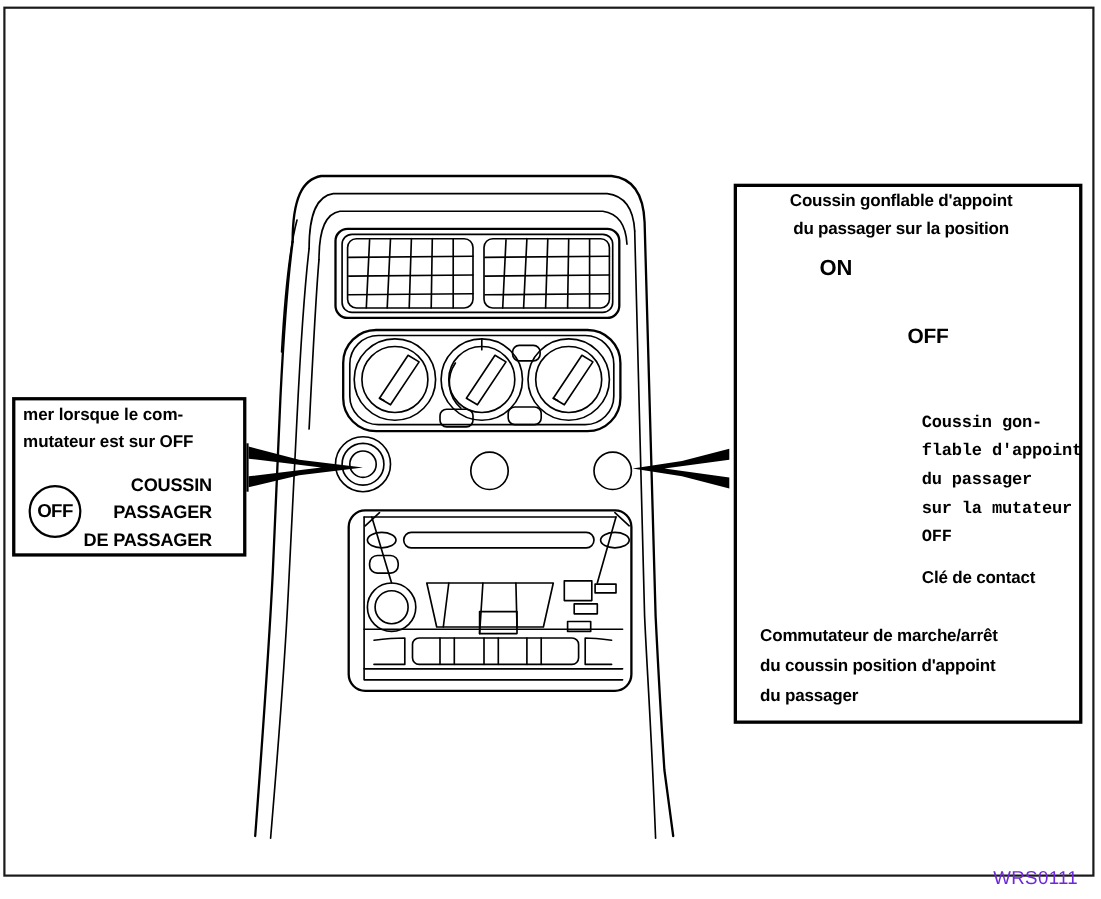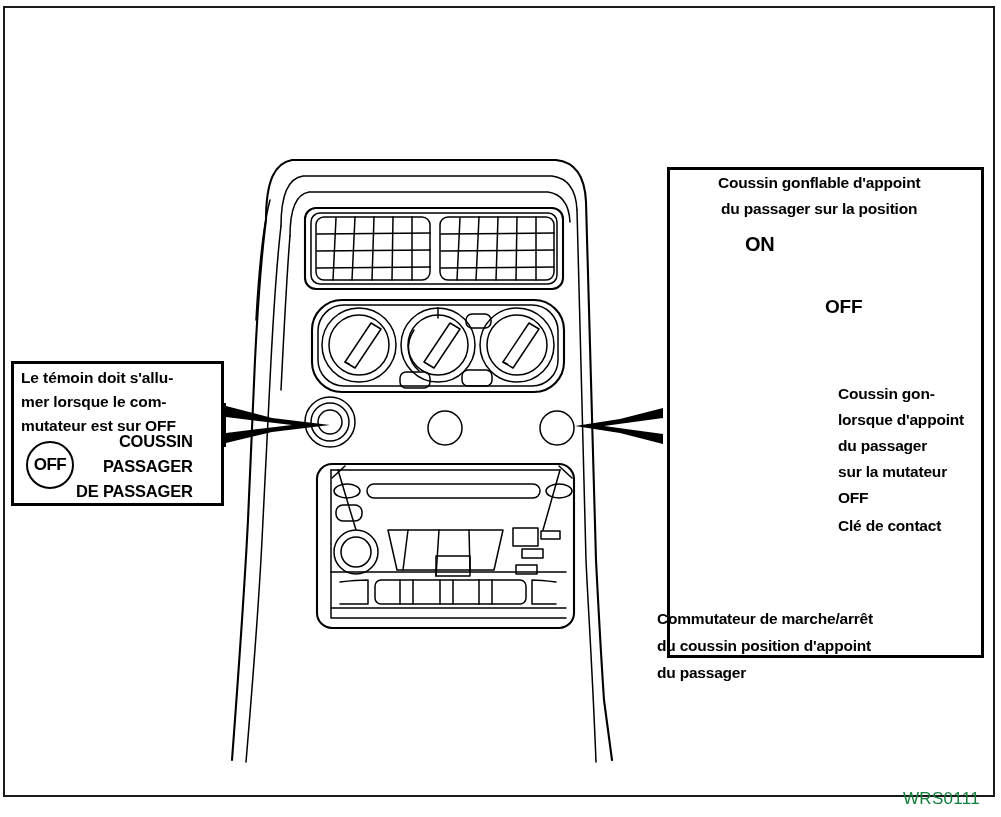--- a/index.html
+++ b/index.html
@@ -94,32 +94,32 @@
   .rb-txt {
     position: absolute;
     font-size: 15.5px;
     font-weight: bold;
     letter-spacing: -0.2px;
   }
   #rb-top-label { left: 718px; top: 174px; text-align: center; }
   #rb-top-label div { height: 26px; }
   #rb-on { left: 745px; top: 233px; font-size: 20px; }
   #rb-off { left: 825px; top: 296px; font-size: 19px; }
-  #rb-side-label { left: 838px; top: 385px; }
+  #rb-side-label { left: 838px; top: 375px; font-family: Liberation Mono, monospace; }
   #rb-side-label div { height: 26px; }
   #rb-key-label { left: 838px; top: 517px; }
-  #rb-bottom-label { left: 657px; top: 570px; margin-top: 40px; }
+  #rb-bottom-label { left: 691px; top: 570px; }
   #rb-bottom-label div { height: 27px; }
   
   #fig-id {
     position: absolute;
     left: 903px;
     top: 789px;
     font-size: 17px;
-    color: #15803d;
+    color: #6d28d9;
     letter-spacing: 0.3px;
   }
 </style>
 </head>
 <body>
 
 <div id="figure">
 
   <div id="figure-frame"></div>
 
@@ -309,41 +309,40 @@
       <path class="sld" d="M737,522 L775,522 L775,534 L737,534 Z"></path>
       <path class="lnt" d="M736,522 L776,522 M736,534 L776,534"></path>
 
       <rect class="lnt" x="730" y="555" width="52" height="16" rx="7"></rect>
       <rect class="lnt" x="735" y="559" width="42" height="8" rx="4"></rect>
     </g>
   </svg>
 
   <div id="left-box"></div>
   <div id="left-box-lines">
-    <div>Le témoin doit s'allu-</div>
     <div>mer lorsque le com-</div>
     <div>mutateur est sur OFF</div>
   </div>
   <div id="off-lamp">OFF</div>
   <div id="lamp-label">
     <div>COUSSIN</div>
     <div>PASSAGER</div>
     <div>DE PASSAGER</div>
   </div>
 
   <div id="right-box"></div>
   <div id="rb-top-label" class="rb-txt">
     <div>Coussin gonflable d'appoint</div>
     <div>du passager sur la position</div>
   </div>
   <div id="rb-on" class="rb-txt">ON</div>
   <div id="rb-off" class="rb-txt">OFF</div>
   <div id="rb-side-label" class="rb-txt">
     <div>Coussin gon-</div>
-    <div>lorsque d'appoint</div>
+    <div>flable d'appoint</div>
     <div>du passager</div>
     <div>sur la mutateur</div>
     <div>OFF</div>
   </div>
   <div id="rb-key-label" class="rb-txt">Clé de contact</div>
   <div id="rb-bottom-label" class="rb-txt">
     <div>Commutateur de marche/arrêt</div>
     <div>du coussin position d'appoint</div>
     <div>du passager</div>
   </div>

